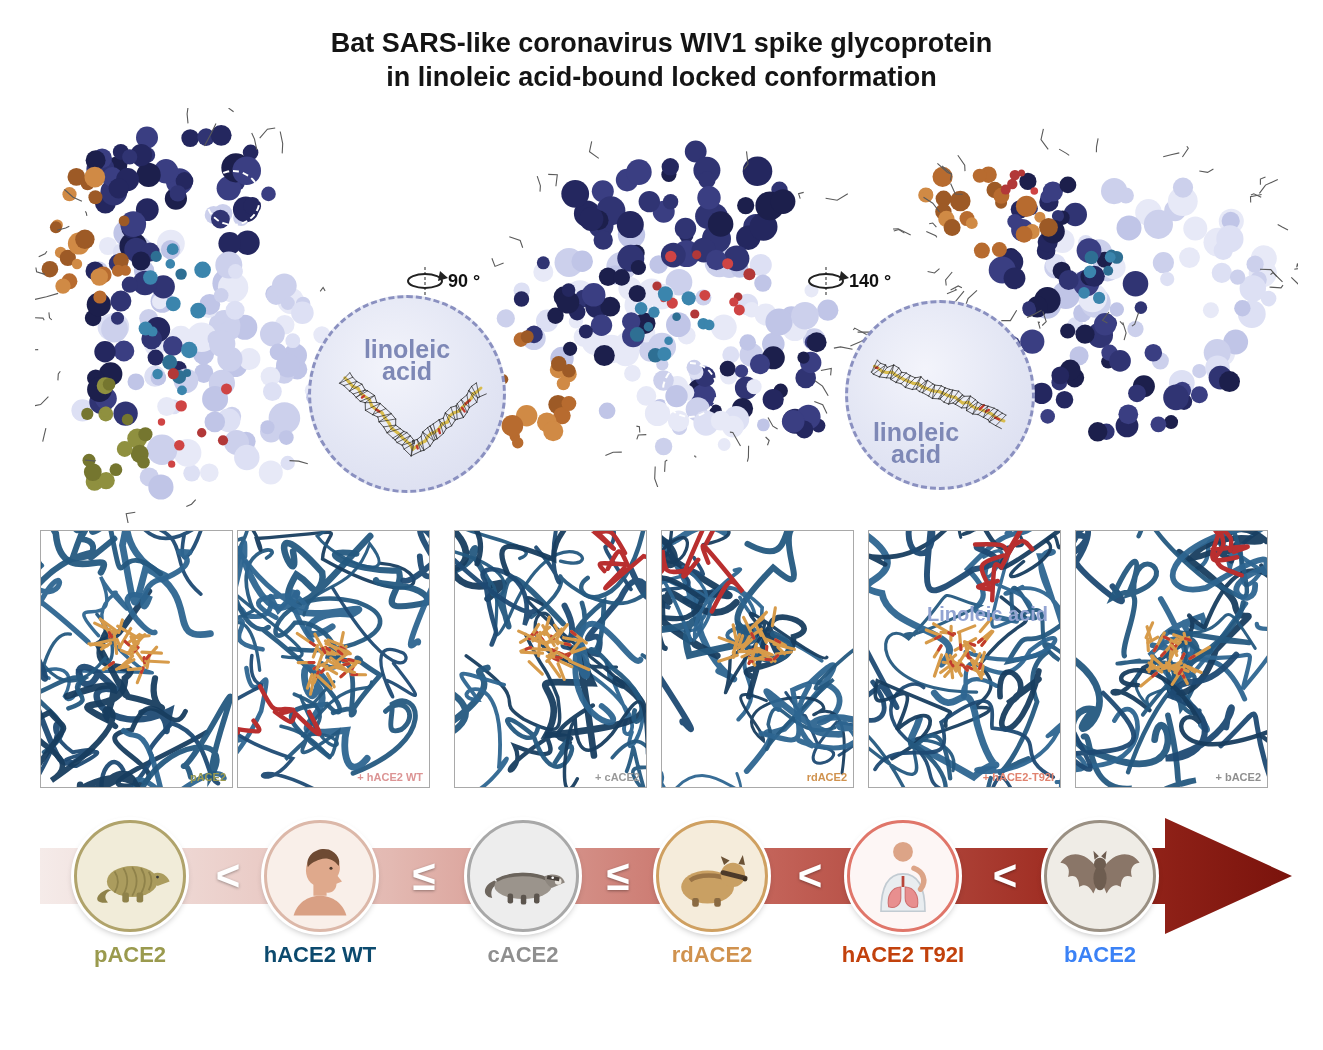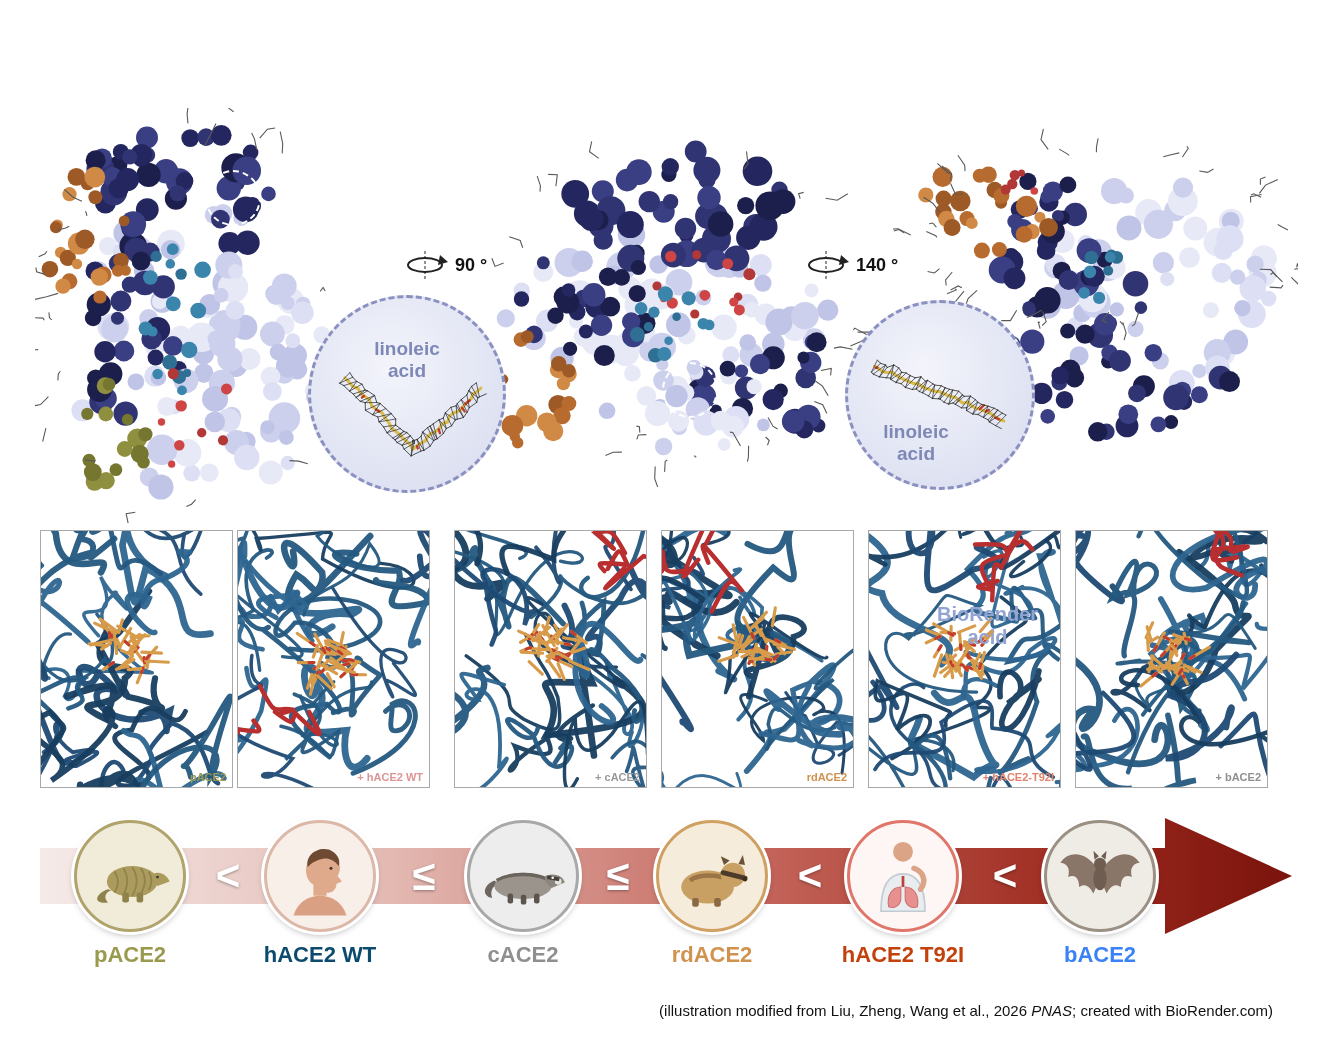--- a/index.html
+++ b/index.html
@@ -5,28 +5,28 @@
   * { margin:0; padding:0; box-sizing:border-box; }
   body { font-family:"Liberation Sans", sans-serif; background:#fff; }
   .page { position:relative; width:1323px; height:1050px; background:#fff; overflow:hidden; }
 
   .title { position:absolute; top:26px; left:0; width:100%; text-align:center;
            font-weight:bold; font-size:27px; line-height:34px; color:#141414; }
 
   .struct { position:absolute; }
   .zoom-src { position:absolute; border:2.5px dashed #fff; border-radius:50%; z-index:3; }
 
-  .rot { position:absolute; display:flex; align-items:center; gap:7px; z-index:4; }
+  .rot { position:absolute; display:flex; align-items:center; z-index:4;margin-top:16px; }
   .rot-label { font-weight:bold; font-size:18px; color:#111; }
 
   .inset { position:absolute; border-radius:50%; border:3px dashed #8a90c0; z-index:6;
            background:radial-gradient(circle at 42% 36%, #f3f4fb 0%, #e3e6f4 55%, #d8dbee 100%);
            overflow:hidden; }
   .inset svg { position:absolute; left:0; top:0; }
-  .inset-label { position:absolute; color:#7e88b6; font-weight:bold; font-size:19px;
+  .inset-label { position:absolute; color:#7e88b6; font-weight:bold; font-size:25px;
                  line-height:22px; text-align:center; }
 
   .panel { position:absolute; top:530px; width:193px; height:258px; background:#fff;
            border:1px solid #a9a9a9; overflow:hidden; }
   .panel svg { display:block; }
   .panel-label { position:absolute; bottom:4px; right:6px; font-size:11px; font-weight:bold; }
   .panel-overlay { position:absolute; top:72px; left:0; width:100%; text-align:center;
                    padding-left:46px; color:#93a4d2; font-size:20px; font-weight:bold; }
 
   .arrow { position:absolute; }
@@ -42,20 +42,22 @@
               text-align:center; font-weight:bold; font-size:22px; }
 
   .caption { position:absolute; top:1002px; right:50px; font-size:15px; color:#111; }
 </style>
 </head>
 <body>
 
 <div class="page">
 
   <div class="title">
+    <div>Bat SARS-like coronavirus WIV1 spike glycoprotein</div>
+    <div>in linoleic acid-bound locked conformation</div>
   </div>
 
   <svg id="s1" class="struct" style="left:35px;top:108px" width="300" height="415" viewBox="0 0 300 415">
       <circle cx="145.8" cy="229.4" r="11.7" fill="#e7e9f7"></circle>
       <circle cx="209.8" cy="219.3" r="12.5" fill="#c0c5e7"></circle>
       <circle cx="47.5" cy="302.3" r="11.1" fill="#dde0f4"></circle>
       <circle cx="197.0" cy="308.0" r="9.2" fill="#ccd0ec"></circle>
       <circle cx="120.2" cy="237.7" r="10.6" fill="#e7e9f7"></circle>
       <circle cx="138.8" cy="298.9" r="7.4" fill="#dde0f4"></circle>
       <circle cx="63.4" cy="162.9" r="9.7" fill="#ccd0ec"></circle>
@@ -1453,21 +1455,21 @@
         <line x1="105.6" y1="135.8" x2="112.1" y2="122.7" stroke="#d79b4a" stroke-width="3.2" stroke-linecap="round"></line>
         <line x1="95.1" y1="134.4" x2="85.5" y2="131.4" stroke="#d79b4a" stroke-width="3.2" stroke-linecap="round"></line>
         <line x1="95.1" y1="134.4" x2="90.3" y2="132.9" stroke="#c23b2e" stroke-width="3" stroke-linecap="round"></line>
         <line x1="106.8" y1="114.1" x2="96.5" y2="110.5" stroke="#d79b4a" stroke-width="3.2" stroke-linecap="round"></line>
         <line x1="106.8" y1="114.1" x2="102.1" y2="112.5" stroke="#c23b2e" stroke-width="3" stroke-linecap="round"></line>
         <line x1="106.5" y1="120.5" x2="98.0" y2="111.8" stroke="#d79b4a" stroke-width="3.2" stroke-linecap="round"></line>
         <line x1="100.7" y1="126.8" x2="97.0" y2="111.2" stroke="#d79b4a" stroke-width="3.2" stroke-linecap="round"></line>
         <line x1="100.7" y1="126.8" x2="99.5" y2="121.9" stroke="#c23b2e" stroke-width="3" stroke-linecap="round"></line>
         <line x1="101.7" y1="115.4" x2="89.0" y2="134.7" stroke="#d79b4a" stroke-width="3.2" stroke-linecap="round"></line>
       </svg>
-    <div class="panel-overlay">BioRender acid</div>
+    <div class="panel-overlay">Linoleic acid</div>
     <div class="panel-label" style="color: rgb(224, 130, 110);">+ hACE2-T92I</div>
   </div>
   <div class="panel" style="left:1075px">
     <svg id="p6" width="191" height="256" viewBox="0 0 193 256">
         <path d="M121.9 36.9C152.1 23.5 102.6 -20.7 187.6 39.0C150.1 91.0 182.1 -20.3 153.5 26.6C163.0 68.2 134.4 16.5 203.0 -10.0" fill="none" stroke="#2d6590" stroke-width="4.3" stroke-linecap="round" opacity="0.95"></path>
         <path d="M125.9 194.2C123.6 194.4 163.2 229.9 75.7 122.8C119.9 80.0 125.2 137.0 108.7 120.4C114.6 140.1 143.4 107.1 170.4 168.4" fill="none" stroke="#2d6590" stroke-width="5.1" stroke-linecap="round" opacity="0.95"></path>
         <path d="M36.9 54.6C74.5 100.3 -10.9 28.7 0.9 28.5C23.8 -6.9 7.7 -24.4 -10.0 27.9C-33.9 42.0 45.0 -7.2 -10.0 5.5" fill="none" stroke="#1d4a73" stroke-width="5.9" stroke-linecap="round" opacity="0.95"></path>
         <path d="M77.4 114.1C128.5 124.3 38.6 115.7 127.4 84.5C138.7 115.5 92.3 71.6 115.3 103.3C92.7 158.5 141.3 162.6 85.8 67.5" fill="none" stroke="#2d6590" stroke-width="5.9" stroke-linecap="round" opacity="0.95"></path>
         <path d="M187.2 33.6C216.1 80.0 173.4 -17.6 130.1 96.5C84.3 67.3 162.2 92.9 67.9 137.0C33.4 194.1 17.8 132.1 74.3 179.7" fill="none" stroke="#173d5f" stroke-width="4.3" stroke-linecap="round" opacity="0.95"></path>
         <path d="M124.7 180.2C108.0 197.4 82.3 127.1 97.5 138.9C85.2 104.2 98.2 127.7 106.1 178.4C146.5 119.7 90.2 133.0 52.6 242.4" fill="none" stroke="#24587f" stroke-width="4.4" stroke-linecap="round" opacity="0.95"></path>
@@ -1626,17 +1628,14 @@
     </svg>
   </div>
 
   <div class="acelabel" style="left: 130px; color: rgb(154, 154, 78);">pACE2</div>
   <div class="acelabel" style="left: 320px; color: #0c4a6e;">hACE2 WT</div>
   <div class="acelabel" style="left: 523px; color: rgb(143, 143, 143);">cACE2</div>
   <div class="acelabel" style="left: 712px; color: rgb(208, 146, 78);">rdACE2</div>
   <div class="acelabel" style="left: 903px; color: #c2410c;">hACE2 T92I</div>
   <div class="acelabel" style="left: 1100px; color: #3b82f6;">bACE2</div>
 
-  <div class="caption">
-    <span>(illustration modified from Liu, Zheng, Wang et al., 2026 </span><i>PNAS</i><span>; created with BioRender.com)</span>
-  </div>
 
 </div>
 
 </body></html>

